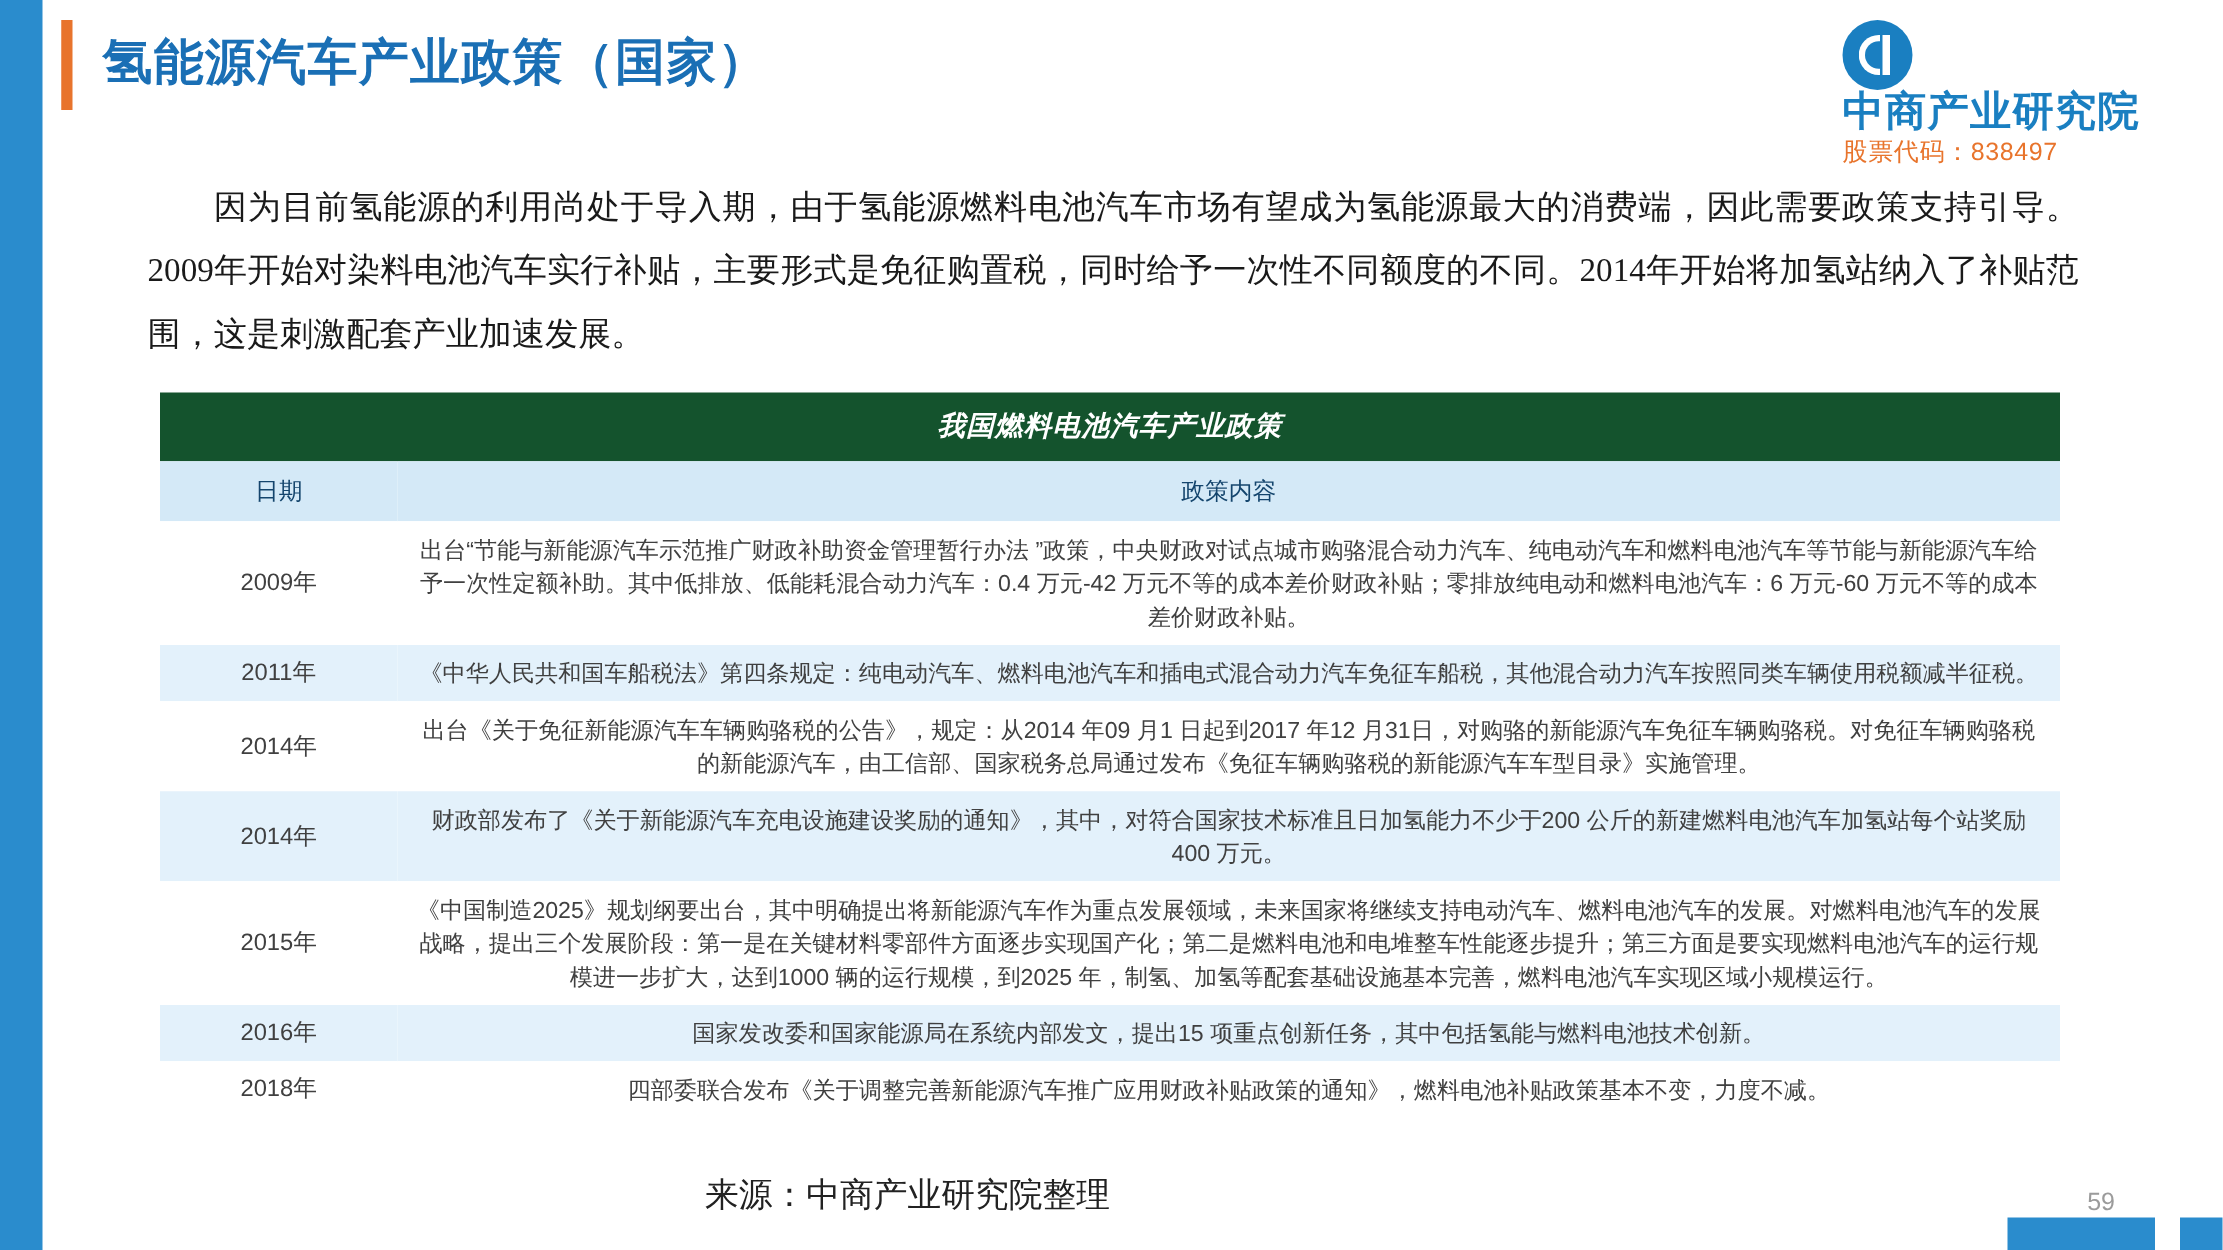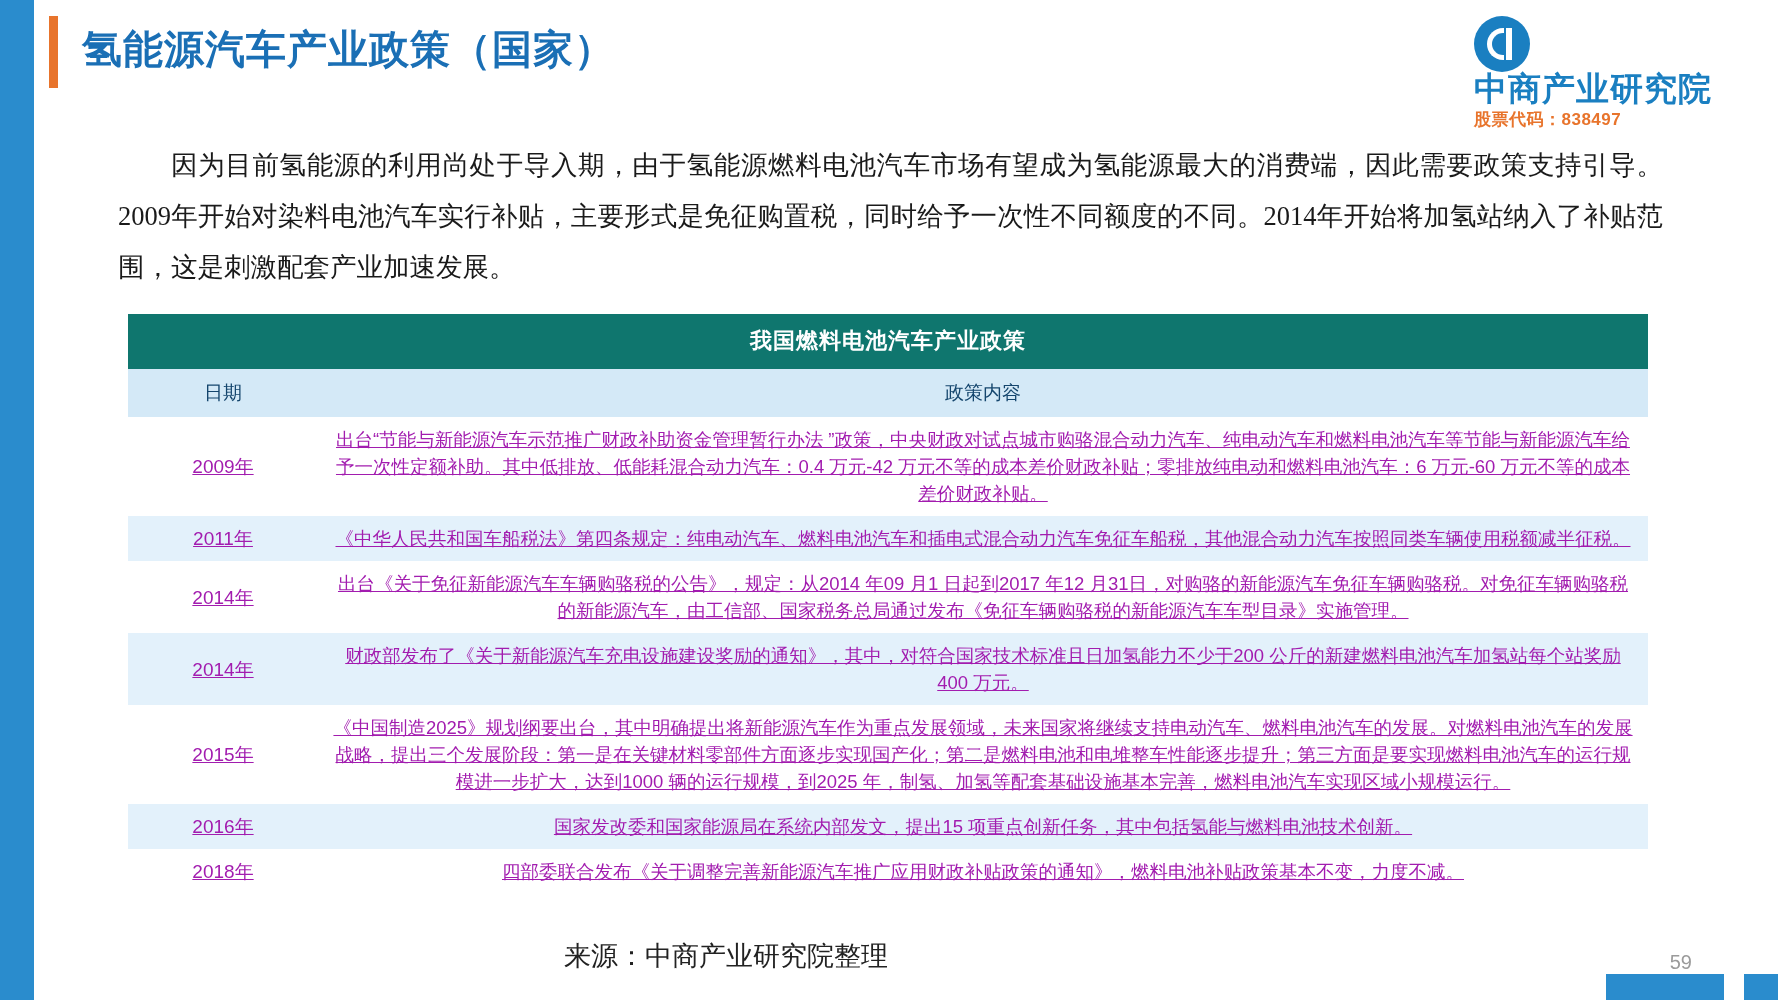--- a/index.html
+++ b/index.html
@@ -102,22 +102,22 @@
     justify-content: flex-start;
   }
   .logo-name {
     font-size: 33px;
     font-weight: bold;
     color: #1a7fc1;
     line-height: 1.05;
     letter-spacing: 1px;
   }
   .logo-code {
-    font-size: 17px;
-    font-weight: bold;
+    font-size: 20px;
+    font-weight: normal;
     color: #e8742c;
     line-height: 1.3;
     margin-top: 2px;
     letter-spacing: 0.5px;
   }
   
   .para {
     position: absolute;
     left: 118px;
     top: 140px;
@@ -136,42 +136,42 @@
     top: 314px;
     width: 1520px;
   }
   table.policy {
     border-collapse: collapse;
     width: 100%;
     table-layout: fixed;
   }
   table.policy caption {
     caption-side: top;
-    background: #0f766e;
+    background: #14532d;
     color: #ffffff;
     font-size: 22px;
     font-weight: bold;
     padding: 12px 0 13px 0;
     letter-spacing: 1px;
+    font-style: italic;
   }
   table.policy th {
     background: #d4e9f7;
     color: #14456d;
     font-size: 19px;
     font-weight: normal;
     padding: 11px 6px;
     text-align: center;
   }
   table.policy td {
     font-size: 18.5px;
-    color: #a21caf;
+    color: #404040;
     padding: 9px 14px;
     line-height: 27px;
     vertical-align: middle;
-    text-decoration: underline;
   }
   table.policy td.date {
     text-align: center;
     white-space: nowrap;
     font-size: 19px;
   }
   table.policy td.content {
     text-align: center;
   }
   table.policy tr.odd td {

